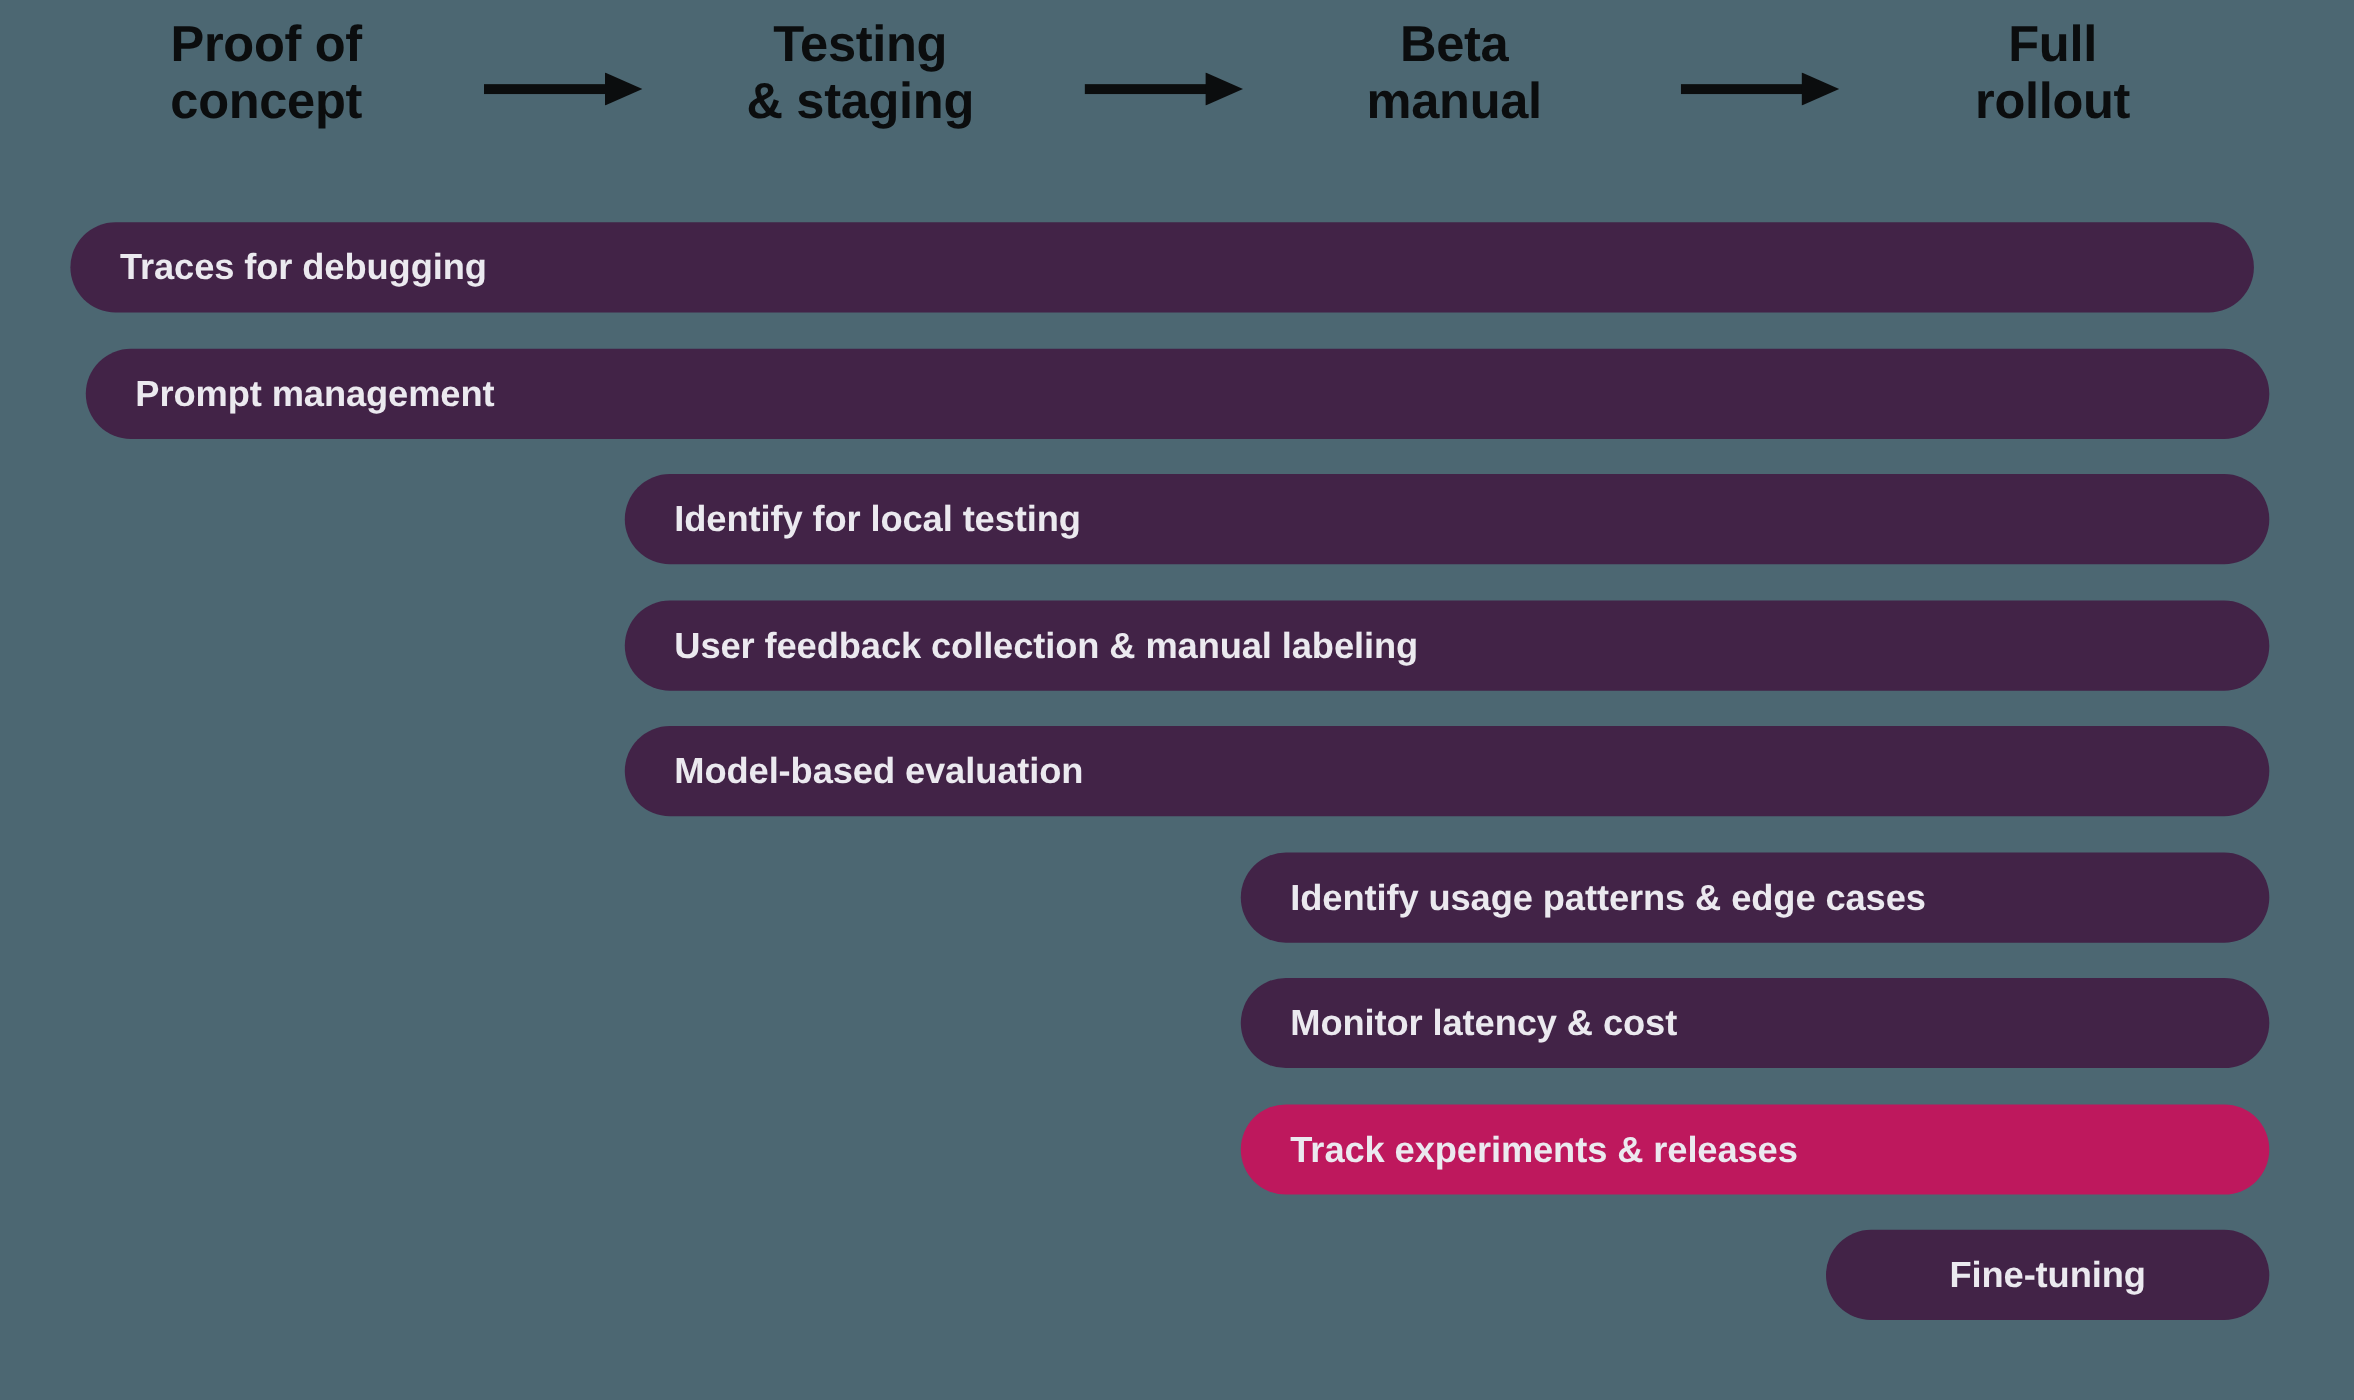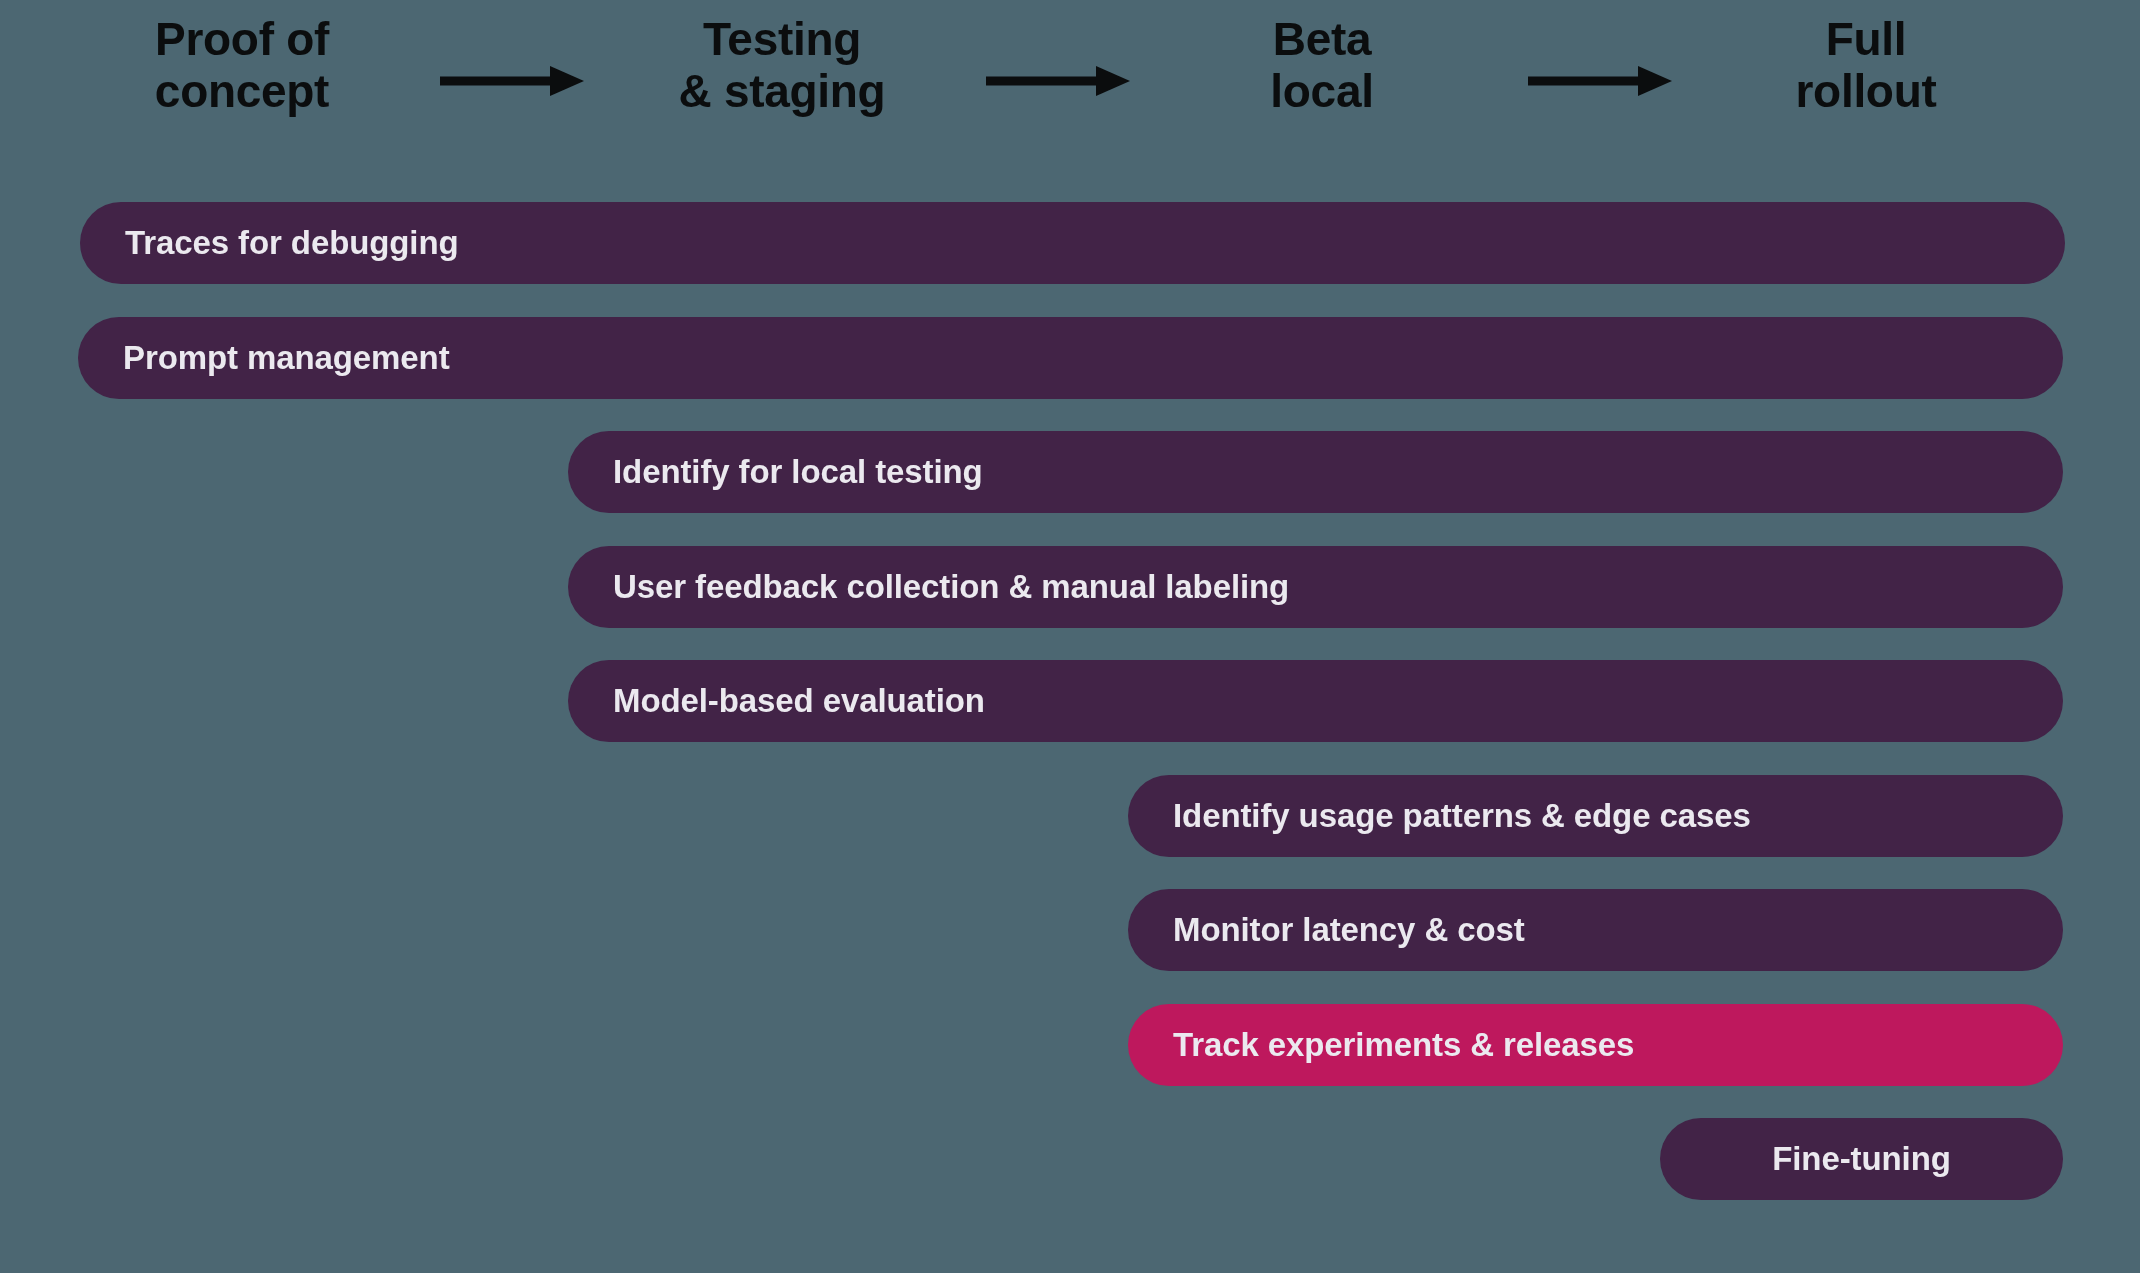--- a/index.html
+++ b/index.html
@@ -85,21 +85,21 @@
 <body>
 
 <div id="canvas">
 
   <div id="stage-header">
       <div class="stage-label" style="left: -58px; width: 600px; color: rgb(11, 13, 14);">Proof of
 concept</div>
       <div class="stage-label" style="left: 482px; width: 600px; color: rgb(11, 13, 14);">Testing
 &amp; staging</div>
       <div class="stage-label" style="left: 1022px; width: 600px; color: rgb(11, 13, 14);">Beta
-local</div>
+manual</div>
       <div class="stage-label" style="left: 1566px; width: 600px; color: rgb(11, 13, 14);">Full
 rollout</div>
       <div class="stage-arrow" style="left: 440px; width: 144px;">
         <svg width="144" height="30" viewBox="0 0 144 30">
           <rect x="0" y="10.5" width="114" height="9" fill="#0b0d0e"></rect>
           <polygon points="110,0 144,15 110,30" fill="#0b0d0e"></polygon>
         </svg>
       </div>
       <div class="stage-arrow" style="left: 986px; width: 144px;">
         <svg width="144" height="30" viewBox="0 0 144 30">
@@ -109,21 +109,21 @@
       </div>
       <div class="stage-arrow" style="left: 1528px; width: 144px;">
         <svg width="144" height="30" viewBox="0 0 144 30">
           <rect x="0" y="10.5" width="114" height="9" fill="#0b0d0e"></rect>
           <polygon points="110,0 144,15 110,30" fill="#0b0d0e"></polygon>
         </svg>
       </div>
     </div>
 
   <div id="bars">
-      <div class="bar align-left" style="left: 80px; top: 202px; width: 1985px; background: rgb(66, 35, 71); align-items: center;">
+      <div class="bar align-left" style="left: 64px; top: 202px; width: 1985px; background: rgb(66, 35, 71); align-items: center;">
         <span class="bar-label" style="color: rgb(235, 233, 239);">Traces for debugging</span>
       </div>
       <div class="bar align-left" style="left: 78px; top: 317px; width: 1985px; background: rgb(66, 35, 71);">
         <span class="bar-label" style="color: rgb(235, 233, 239);">Prompt management</span>
       </div>
       <div class="bar align-left" style="left: 568px; top: 431px; width: 1495px; background: rgb(66, 35, 71);">
         <span class="bar-label" style="color: rgb(235, 233, 239);">Identify for local testing</span>
       </div>
       <div class="bar align-left" style="left: 568px; top: 546px; width: 1495px; background: rgb(66, 35, 71);">
         <span class="bar-label" style="color: rgb(235, 233, 239);">User feedback collection &amp; manual labeling</span>

